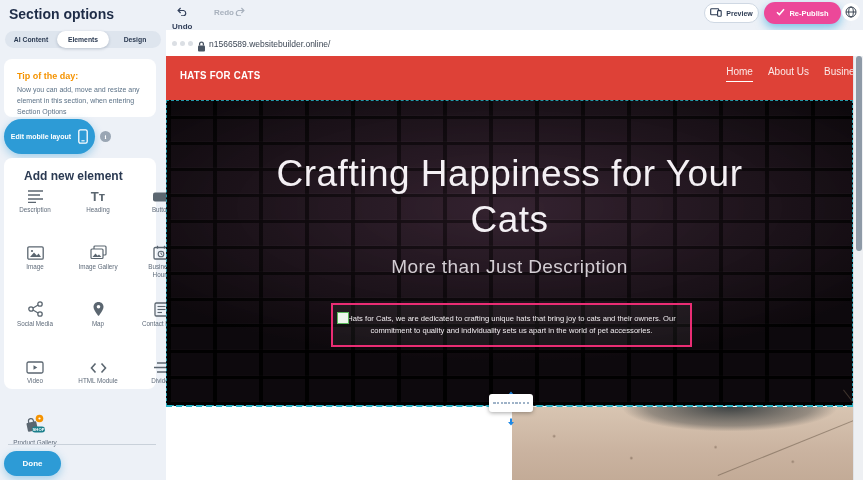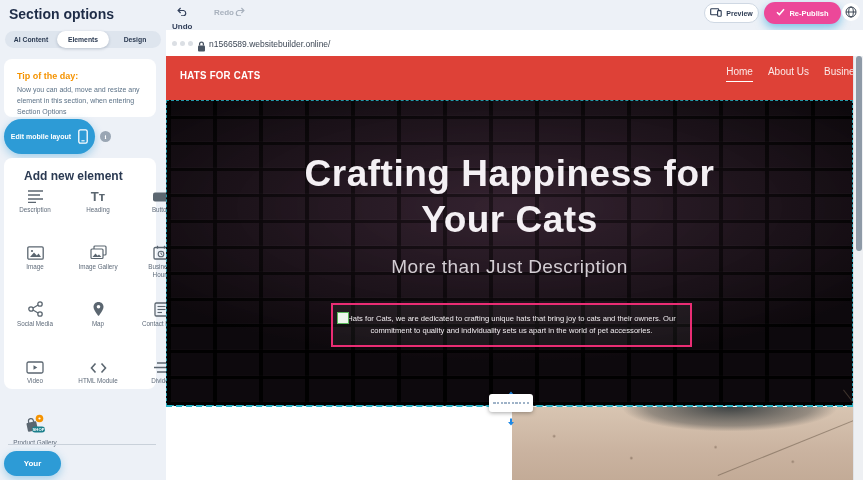--- a/index.html
+++ b/index.html
@@ -76,21 +76,21 @@
   .nav-more { cursor:pointer; color:rgba(255,255,255,.7); font-weight:bold; letter-spacing:1px; }
 
   .hero { position:absolute; left:166px; top:100px; width:687px; height:306px;
           background-color:#231721;
           background-image:
             radial-gradient(ellipse 75% 60% at 50% 35%, rgba(94,62,84,.30), rgba(0,0,0,.62) 85%),
             repeating-linear-gradient(0deg, rgba(0,0,0,.92) 0 3px, rgba(255,255,255,.03) 3px 4px, transparent 4px 26px),
             repeating-linear-gradient(90deg, rgba(0,0,0,.92) 0 4px, transparent 4px 46px);
           border:1px dashed rgba(42,181,201,.85); }
   .hero-heading { position:absolute; left:50%; top:50px; transform:translateX(-50%); width:500px;
-                  text-align:center; font-size:37px; line-height:1.25; color:#f4f0f4; letter-spacing:.5px;font-weight:bold; }
+                  text-align:center; font-size:37px; line-height:1.25; color:#f4f0f4; letter-spacing:.5px; }
   .hero-sub { position:absolute; left:50%; top:155px; transform:translateX(-50%); width:500px;
               text-align:center; font-size:19px; color:#d3cdd3; letter-spacing:.4px; }
   .hero-textbox { position:absolute; left:164px; top:202px; width:361px; height:44px;
                   border:2px solid #ea2d74; background:rgba(255,255,255,.05); display:flex;
                   align-items:center; padding:0 7px; cursor:pointer; }
   .hero-body { font-size:7.6px; line-height:1.6; color:#f0ecef; text-align:center; }
   .drag-sq { position:absolute; left:4px; top:7px; width:12px; height:12px; background:#eef6ee;
              border:1.5px solid #5cb85c; cursor:grab; }
 
   
@@ -344,21 +344,21 @@
             </svg>
         </span>
         <span class="el-label">Product Gallery</span>
       </div>
 
     </div>
   </div>
 
   <div class="sidebar-divider"></div>
   <div class="done-btn">
-      <span>Your</span>
+      <span>Done</span>
     </div>
 
   <div class="browser-bar">
     <div class="dots">
         <div class="dot"></div>
         <div class="dot"></div>
         <div class="dot"></div>
       </div>
     <span class="lock"><svg width="9" height="11" viewBox="0 0 9 11">
           <rect x="1" y="4.5" width="7" height="6" rx="1" fill="#4a5563"></rect>

